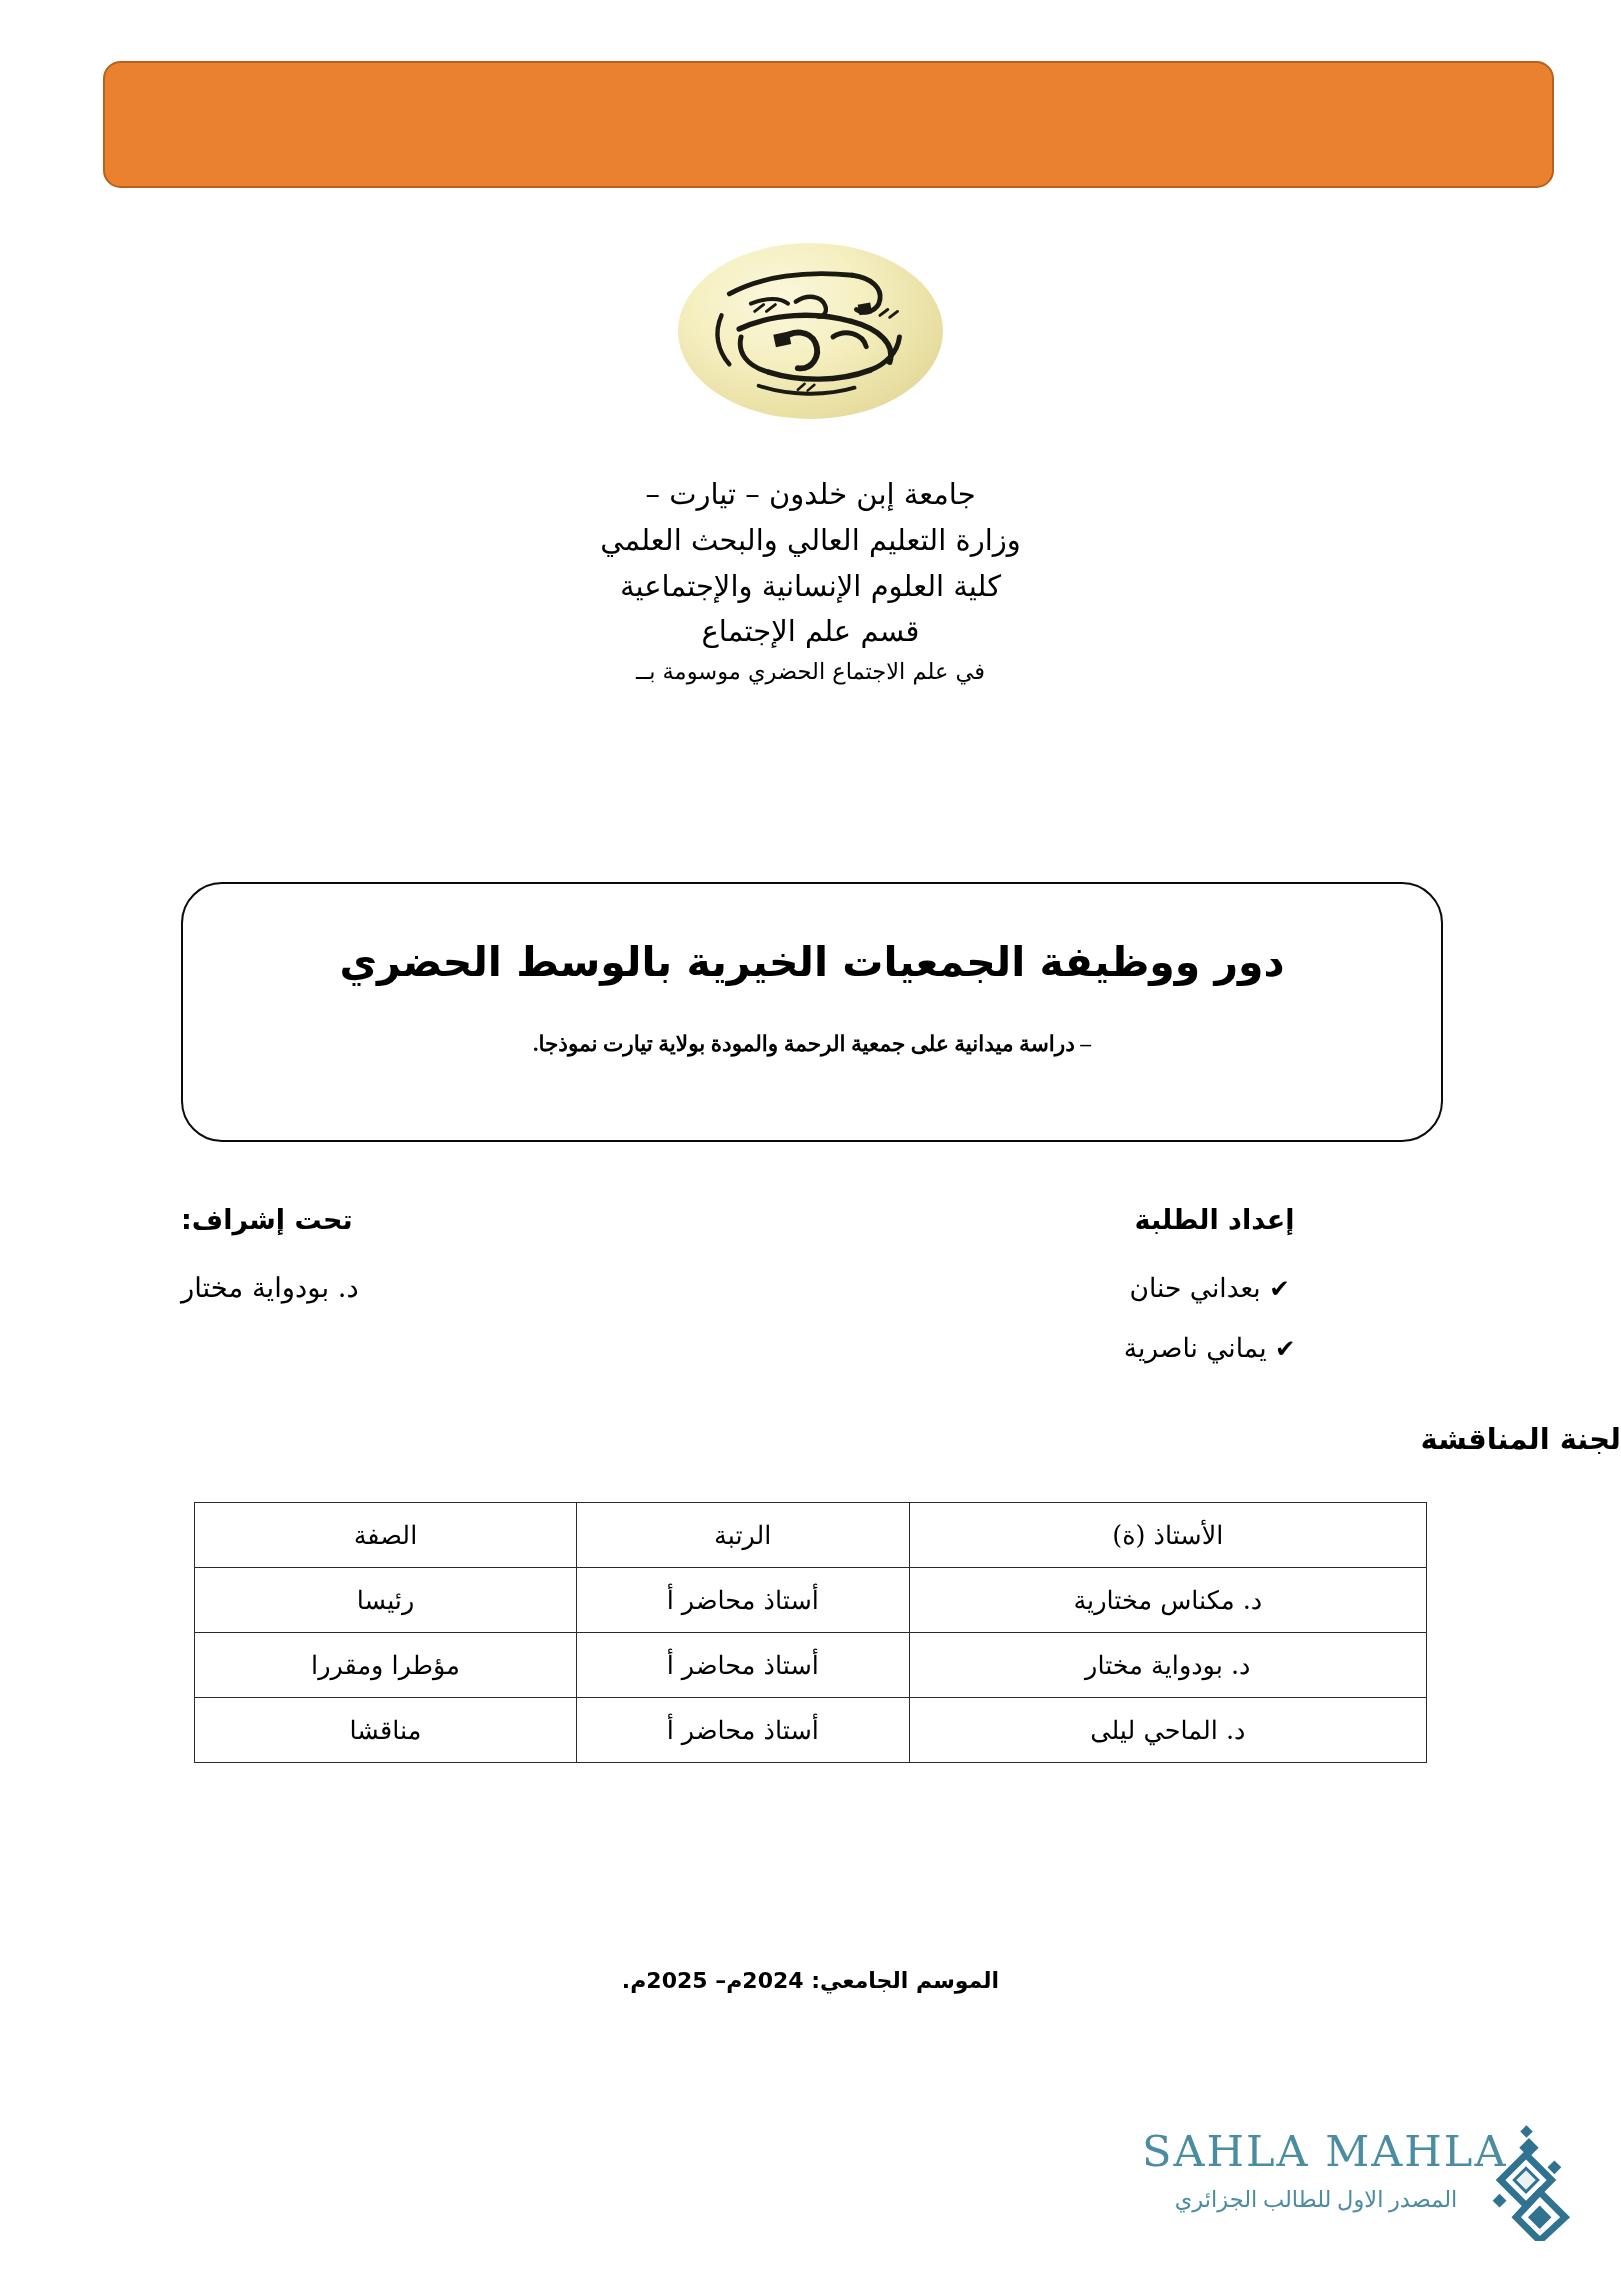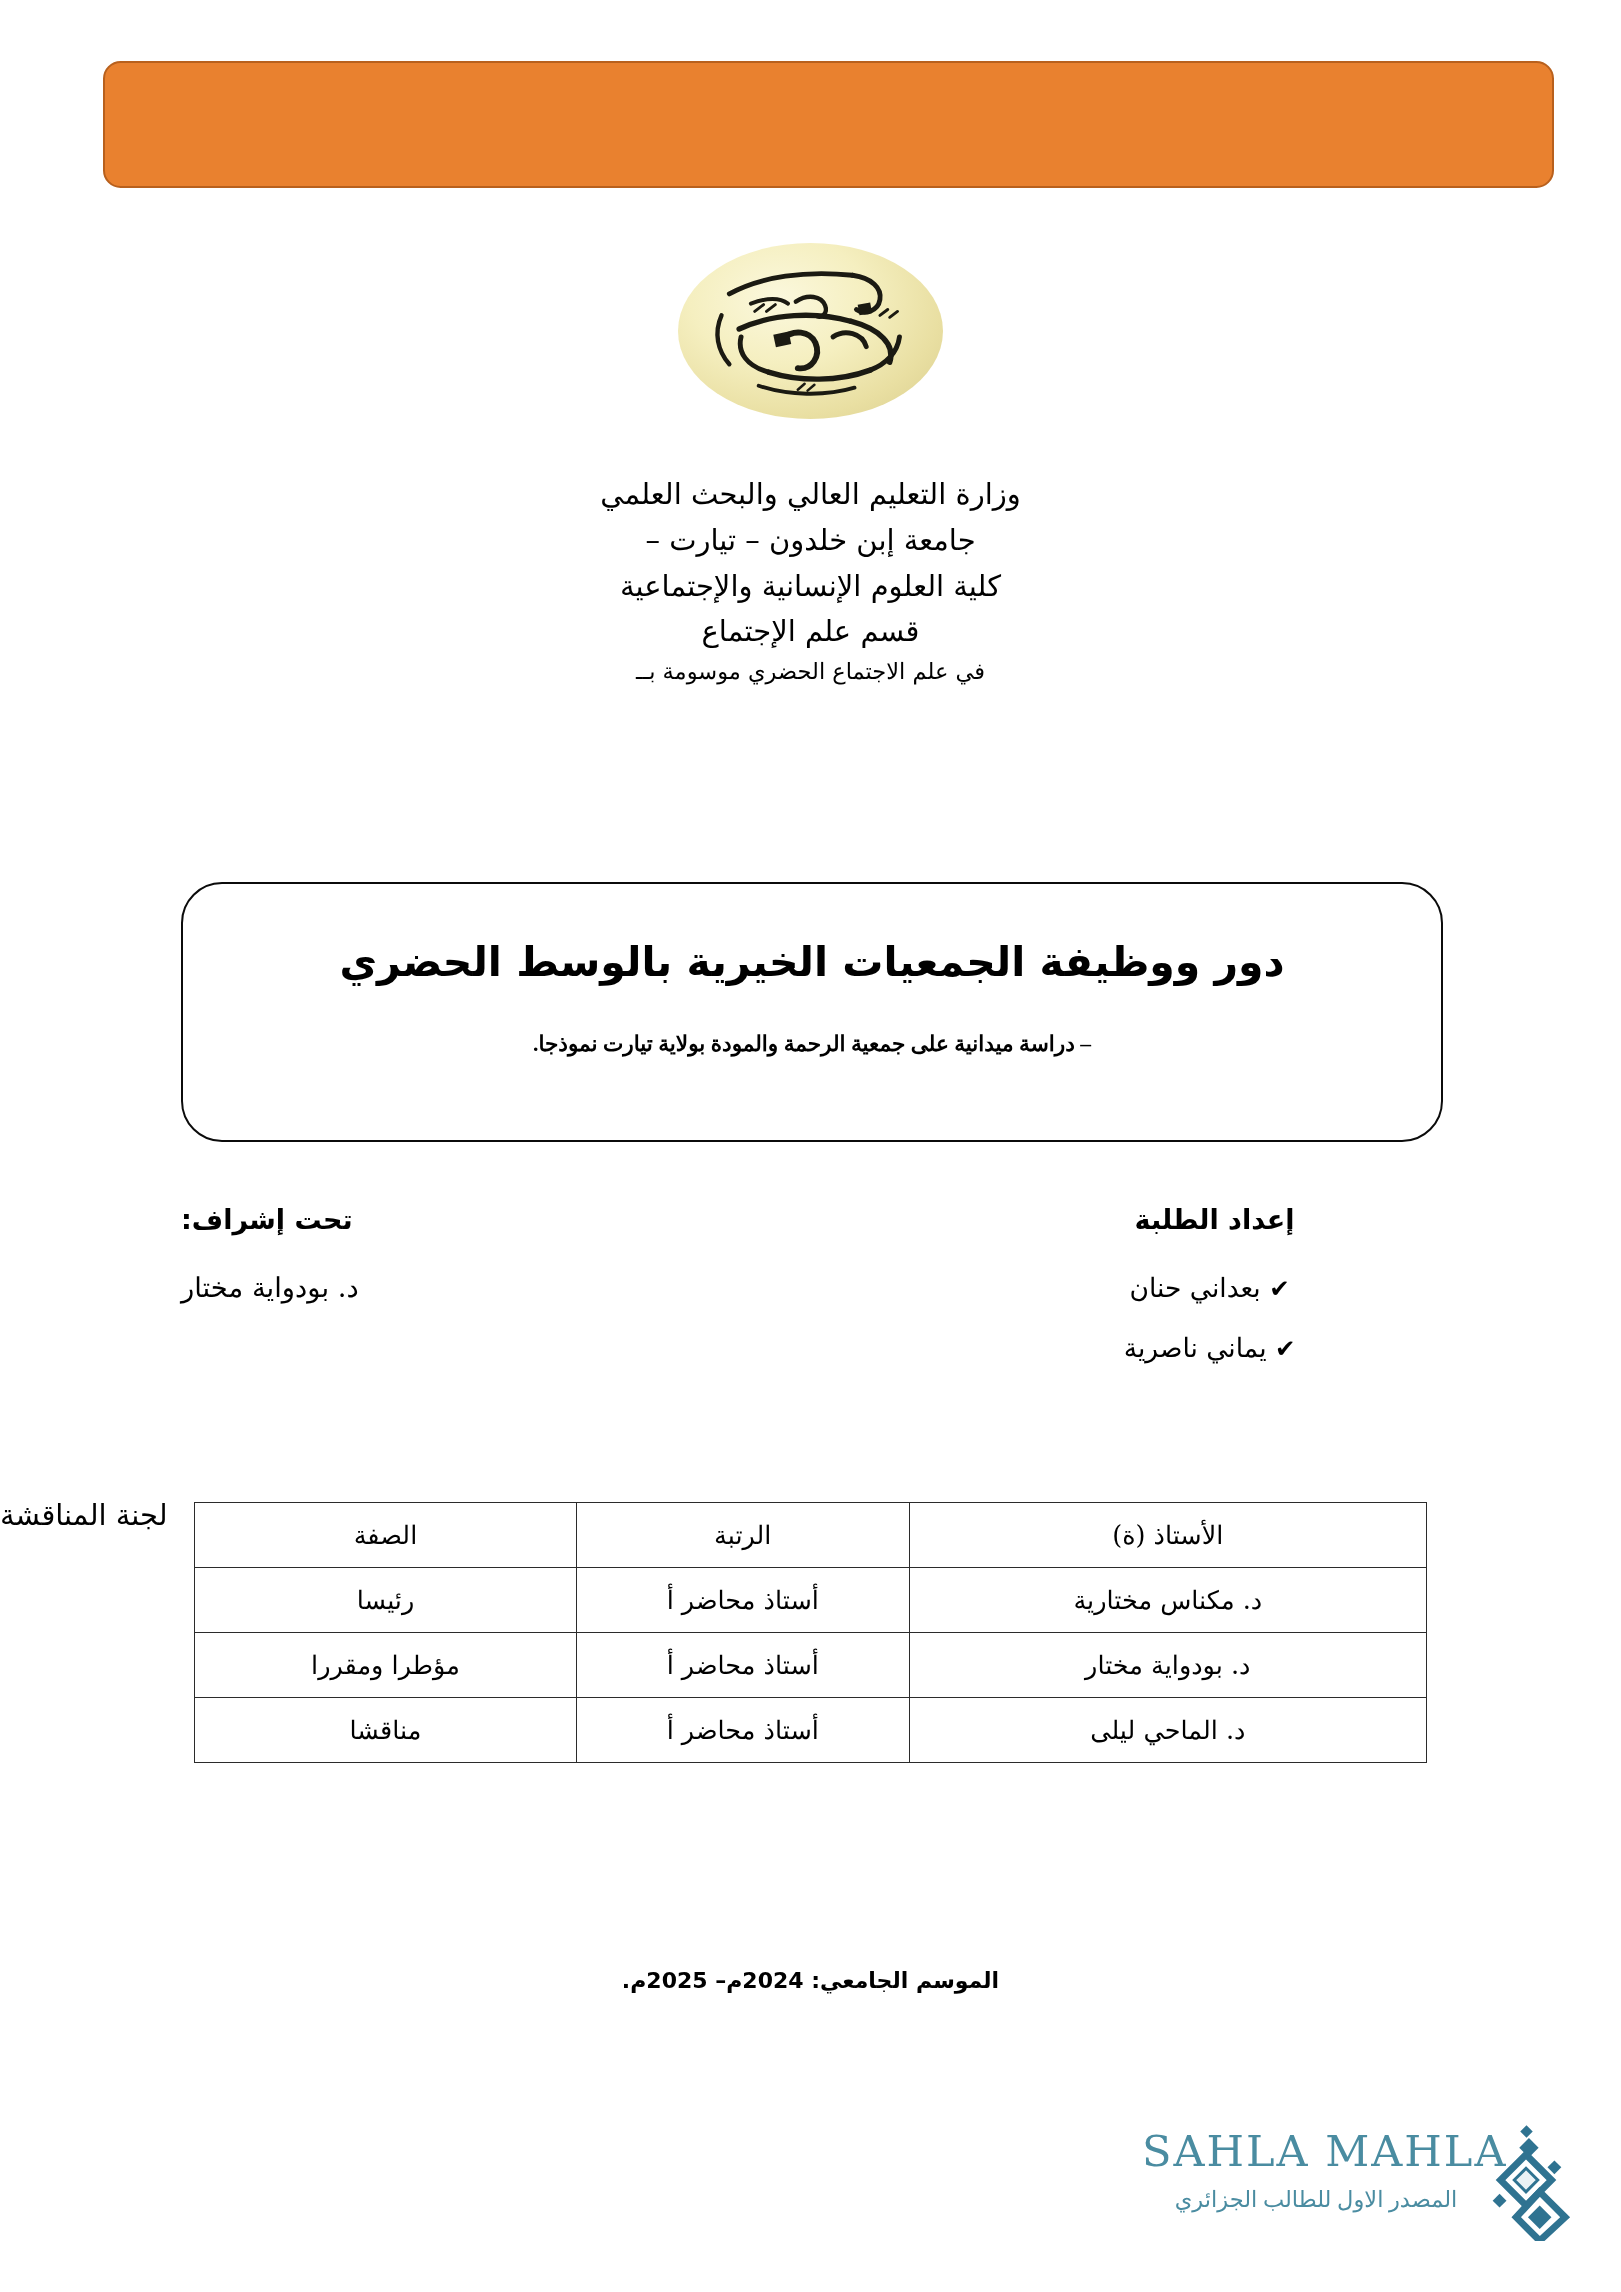--- a/index.html
+++ b/index.html
@@ -157,25 +157,25 @@
     font-size: 27.4px;
     white-space: nowrap;
     margin: 0;
     padding-inline-start: 29px;
   }
 
   
   .jury-heading {
     position: absolute;
     left: 0;
-    top: 1498px;
-    width: 1621px;
-    text-align: left;
-    font-family: "DejaVu Sans", "Liberation Sans", sans-serif;
-    font-weight: normal;
+    top: 1422px;
+    width: 1621px;
+    text-align: right;
+    font-family: "DejaVu Sans", "Liberation Sans", sans-serif;
+    font-weight: bold;
     font-size: 29px;
   }
   .jury-table {
     position: absolute;
     left: 194px;
     top: 1502px;
     width: 1233px;
     border-collapse: collapse;
     table-layout: fixed;
   }
@@ -275,22 +275,22 @@
         <rect x="184" y="62" width="13" height="11" transform="rotate(-10 190 67)" fill="#1b1a12" stroke="none"></rect>
         <path d="M78 70 l9 -7 M90 70 l9 -7" stroke-width="3"></path>
         <path d="M206 74 l8 -6 M216 76 l8 -6" stroke-width="3"></path>
         <path d="M122 150 l7 -6 M132 151 l7 -6" stroke-width="2.6"></path>
       </g>
     </svg>
   </div>
 </div>
 
 <div class="header-lines">
+  <div class="hl">جامعة إبن خلدون – تيارت –</div>
   <div class="hl">وزارة التعليم العالي والبحث العلمي</div>
-  <div class="hl">جامعة إبن خلدون – تيارت –</div>
   <div class="hl">كلية العلوم الإنسانية والإجتماعية</div>
   <div class="hl">قسم علم الإجتماع</div>
   <div class="hl small">في علم الاجتماع الحضري موسومة بــ</div>
 </div>
 
 <div class="title-box">
   <div class="title-main">دور ووظيفة الجمعيات الخيرية بالوسط الحضري</div>
   <div class="title-sub">– دراسة ميدانية على جمعية الرحمة والمودة بولاية تيارت نموذجا.</div>
 </div>
 

